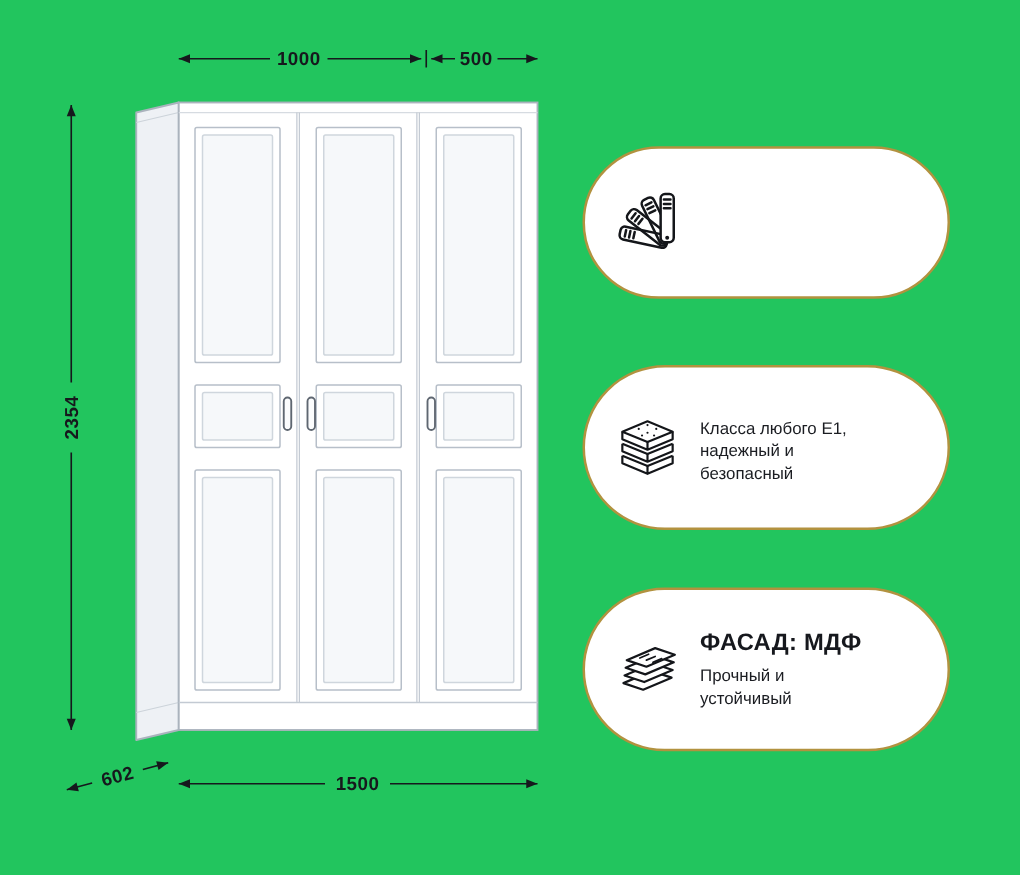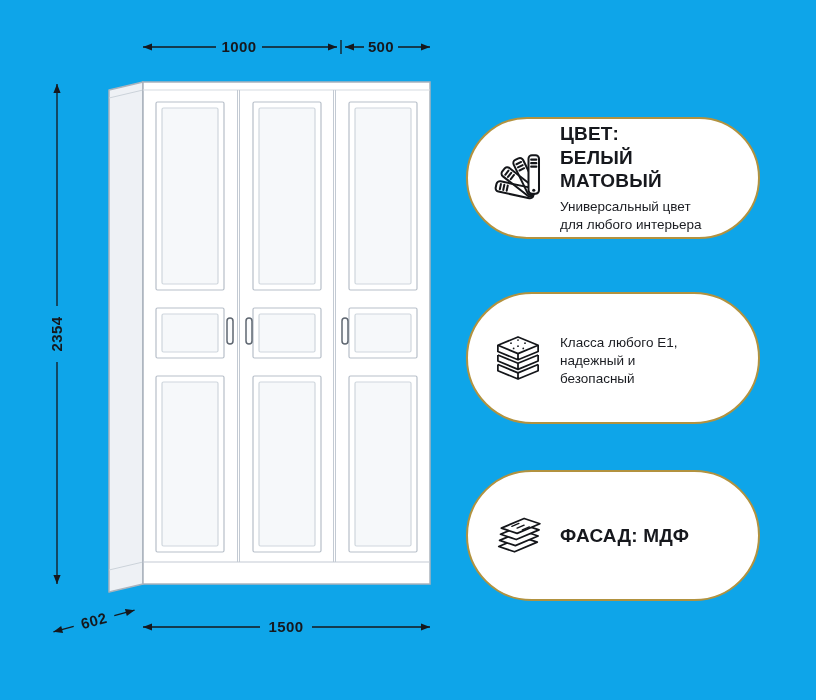--- a/index.html
+++ b/index.html
@@ -1,19 +1,19 @@
 <!DOCTYPE html>
 <html><head>
 <meta charset="utf-8">
 <style>
   * { margin:0; padding:0; box-sizing:border-box; }
   html,body { width:816px; height:700px; background:#ffffff; overflow:hidden; }
   body { font-family:"Liberation Sans", sans-serif; color:#16181d; position:relative; }
 
-  .canvas { position:relative; width:816px; height:700px; background:#0ea5e9; }
+  .canvas { position:relative; width:816px; height:700px; background:#22c55e; }
 
   .drawing { position:absolute; left:0; top:0; }
 
   .dim-text {
     font-family:"Liberation Sans", sans-serif;
     font-size:15px; font-weight:600; fill:#16181d; letter-spacing:.4px;
   }
 
   .badge {
     position:absolute; left:466px; width:294px;
@@ -145,26 +145,20 @@
           <g transform="rotate(26 14 50)">
             <rect x="8" y="6" width="12" height="44" rx="4"></rect>
             <path d="M11 11 h6 M11 15 h6 M11 19 h6"></path>
           </g>
           <rect x="8" y="6" width="12" height="44" rx="4" fill="#ffffff"></rect>
           <path d="M11 11 h6 M11 15 h6 M11 19 h6"></path>
           <circle cx="14" cy="46" r="1.8" fill="#14161a" stroke="none"></circle>
         </g>
       </svg>
     </span>
-    <div class="badge-text">
-      <div class="badge-title">ЦВЕТ:
-БЕЛЫЙ МАТОВЫЙ</div>
-      <div class="badge-sub">Универсальный цвет
-для любого интерьера</div>
-    </div>
   </div>
 
   <div class="badge badge-2">
     <span class="icon">
       <svg viewBox="0 0 64 64">
         <g fill="none" stroke="#14161a" stroke-width="2" stroke-linejoin="round">
           <g transform="translate(0,22)">
             <path d="M9 17.5 L32 27 L55 17.5"></path>
             <path d="M9 17.5 v7 L32 34 v-7 M55 17.5 v7 L32 34"></path>
           </g>
@@ -201,16 +195,18 @@
           <path transform="translate(2,-14)" d="M10 44 L36 33 L54 39 L28 50 Z"></path>
           <path transform="translate(3,-21)" d="M10 44 L36 33 L54 39 L28 50 Z"></path>
           <g transform="translate(3,-21)" fill="none" stroke-width="1.6" stroke-linecap="round">
             <path d="M22 42 l8 -3.4 M28 44 l8 -3.4 M34 46 l8 -3.4"></path>
           </g>
         </g>
       </svg>
     </span>
     <div class="badge-text">
       <div class="badge-title">ФАСАД: МДФ</div>
+      <div class="badge-sub">Прочный и
+устойчивый</div>
     </div>
   </div>
 
 </div>
 
 </body></html>

